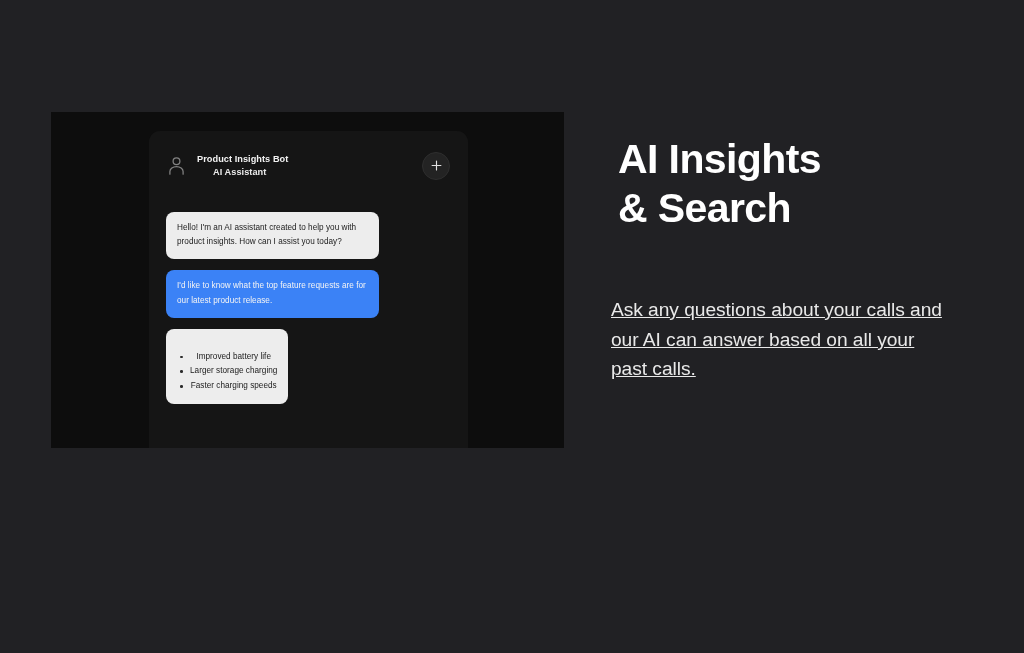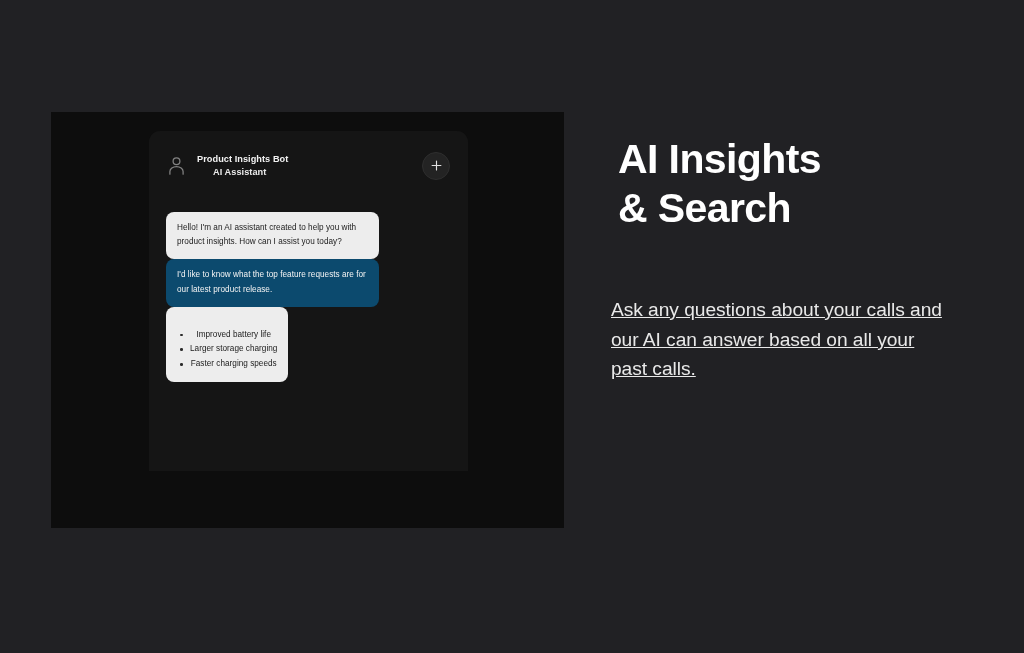--- a/index.html
+++ b/index.html
@@ -15,21 +15,21 @@
     position: relative;
     -webkit-font-smoothing: antialiased;
   }
 
   
   #app-preview-panel {
     position: absolute;
     left: 51px;
     top: 112px;
     width: 513px;
-    height: 416px;
+    height: 336px;
     background: #0d0d0d;
     overflow: hidden;
   }
 
   #chat-card {
     position: absolute;
     left: 98px;      
     top: 19px;       
     width: 319px;    
     height: 340px;   
@@ -98,36 +98,36 @@
   }
   #new-chat-button svg { display: block; }
 
   
   #message-list {
     position: absolute;
     left: 17px;
     top: 81px;
     width: 285px;
   }
-  .msg-row { display: flex; }
+  .msg-row { display: flex; margin-bottom: 11px; }
   .msg-bubble {
     border-radius: 8px;
     padding: 9px 11px 10px 11px;
     box-sizing: border-box;
     font-size: 8.2px;
     line-height: 14.2px;
     letter-spacing: .02px;
     max-width: 213px;
   }
   .msg-bubble.bot {
     background: #ededed;
     color: #1b1b1b;
   }
   .msg-bubble.user {
-    background: #0c4a6e;
+    background: #3b82f6;
     color: #f4f4f4;
   }
   .msg-bubble p { margin: 0; }
   .msg-bullets {
     margin: 12px 0 0 0;
     padding: 0 0 0 13px;
     list-style: none;
   }
   .msg-bullets li {
     position: relative;

